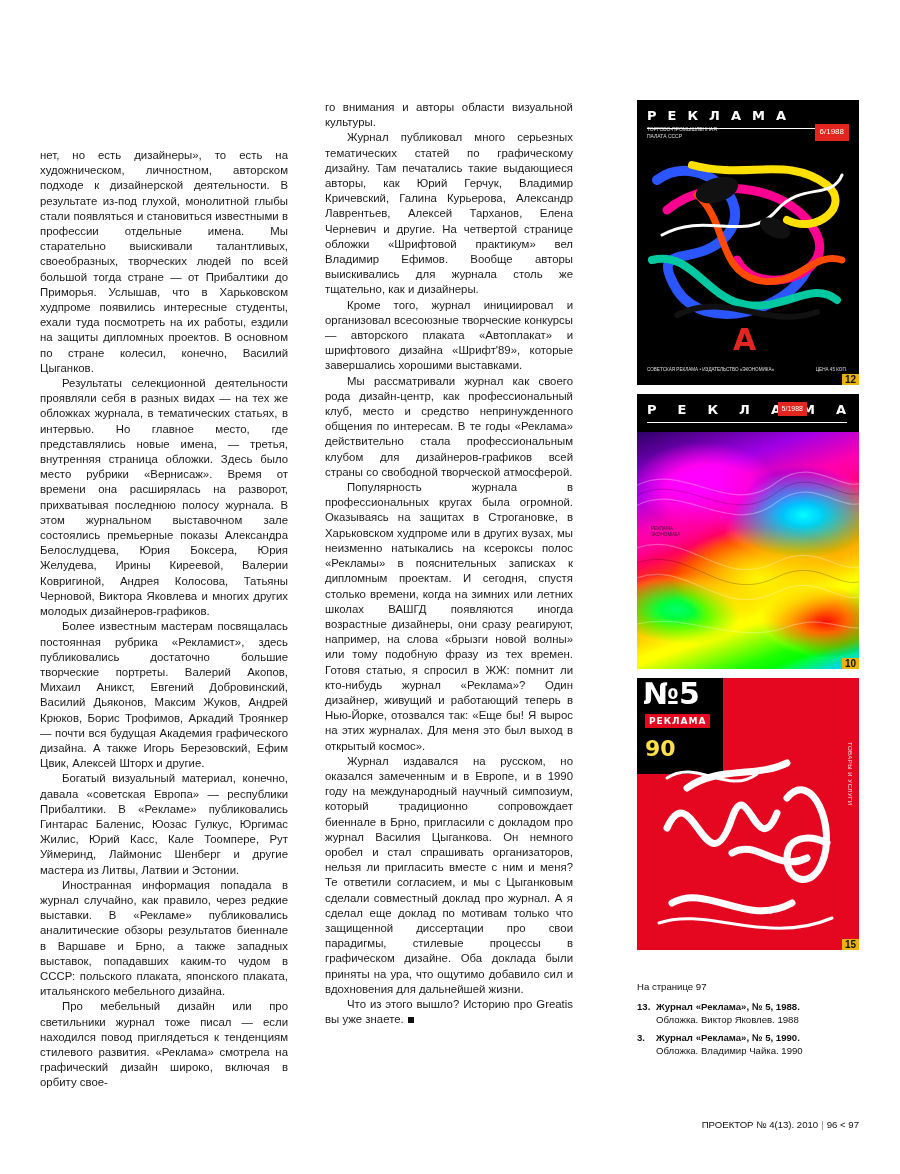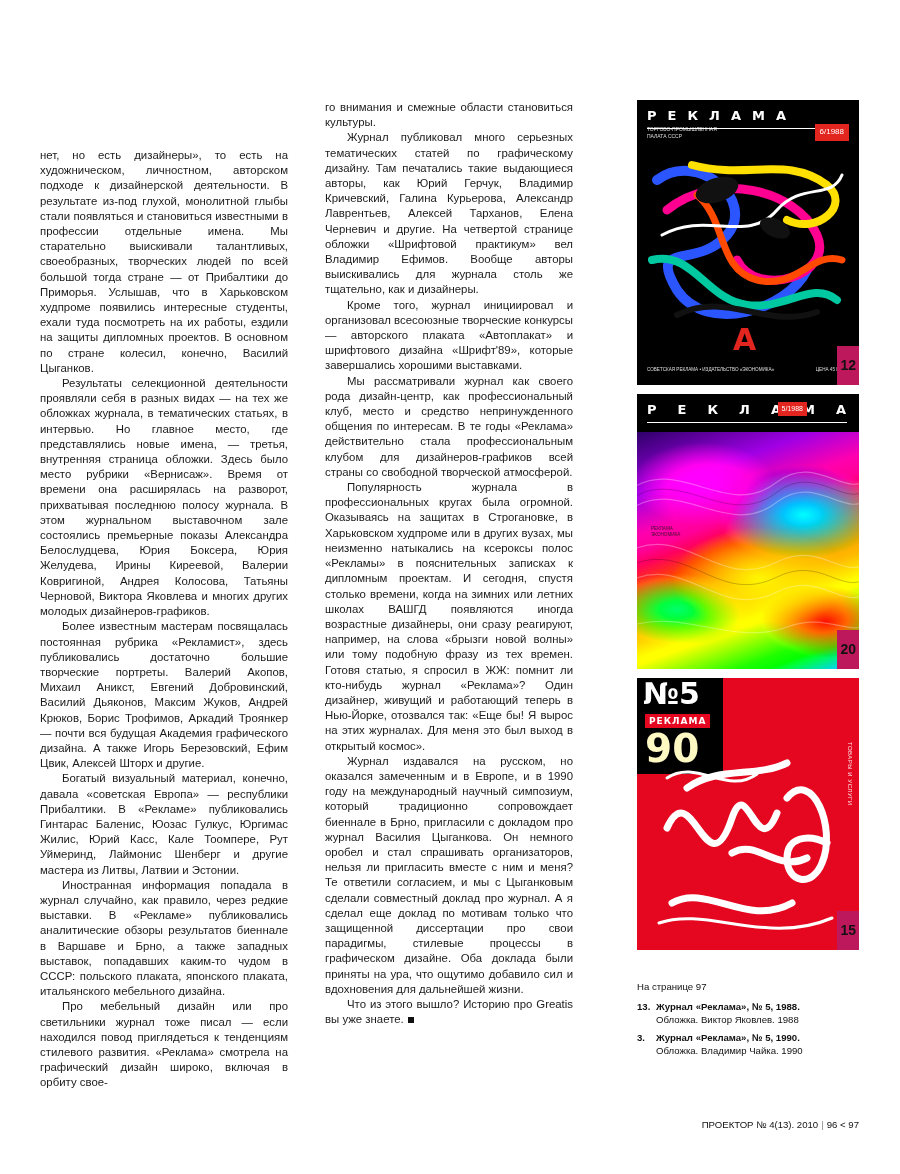--- a/index.html
+++ b/index.html
@@ -54,26 +54,26 @@
   .fig {
     position: relative;
     width: 222px;
     margin-bottom: 9px;
     overflow: hidden;
   }
   .fig .num {
     position: absolute;
     right: 0;
     bottom: 0;
-    background: #be185d;
+    background: #eab308;
     color: #111;
-    font-size: 14px;
+    font-size: 10px;
     font-weight: bold;
     line-height: 11px;
-    padding: 14px 3px;
+    padding: 0 3px;
   }
 
   
   .fig12 {
     height: 285px;
     background: #000;
   }
   .fig12 .masthead {
     position: absolute;
     top: 8px; left: 10px;
@@ -229,22 +229,22 @@
     color: #fff;
     font-size: 9px;
     font-weight: bold;
     letter-spacing: 1px;
     padding: 2px 4px;
     font-family: "DejaVu Sans", sans-serif;
   }
   .fig14 .y90 {
     position: absolute;
     left: 8px; top: 55px;
-    color: #fef9c3;
-    font-size: 39px;
+    color: #fde047;
+    font-size: 22px;
     font-weight: bold;
     line-height: 32px;
     font-family: "DejaVu Sans", sans-serif;
   }
   .fig14 .script {
     position: absolute;
     left: 0; top: 0;
     width: 222px; height: 272px;
   }
   .fig14 .sidetext {
@@ -314,21 +314,21 @@
   <div class="col" id="col1">
     <p class="first">нет, но есть дизайнеры», то есть на художническом, личностном, авторском подходе к дизайнерской деятельности. В результате из-под глухой, монолитной глыбы стали появляться и становиться известными в профессии отдельные имена. Мы старательно выискивали талантливых, своеобразных, творческих людей по всей большой тогда стране — от Прибалтики до Приморья. Услышав, что в Харьковском худпроме появились интересные студенты, ехали туда посмотреть на их работы, ездили на защиты дипломных проектов. В основном по стране колесил, конечно, Василий Цыганков.</p>
     <p>Результаты селекционной деятельности проявляли себя в разных видах — на тех же обложках журнала, в тематических статьях, в интервью. Но главное место, где представлялись новые имена, — третья, внутренняя страница обложки. Здесь было место рубрики «Вернисаж». Время от времени она расширялась на разворот, прихватывая последнюю полосу журнала. В этом журнальном выставочном зале состоялись премьерные показы Александра Белослудцева, Юрия Боксера, Юрия Желудева, Ирины Киреевой, Валерии Ковригиной, Андрея Колосова, Татьяны Черновой, Виктора Яковлева и многих других молодых дизайнеров-графиков.</p>
     <p>Более известным мастерам посвящалась постоянная рубрика «Рекламист», здесь публиковались достаточно большие творческие портреты. Валерий Акопов, Михаил Аникст, Евгений Добровинский, Василий Дьяконов, Максим Жуков, Андрей Крюков, Борис Трофимов, Аркадий Троянкер — почти вся будущая Академия графического дизайна. А также Игорь Березовский, Ефим Цвик, Алексей Шторх и другие.</p>
     <p>Богатый визуальный материал, конечно, давала «советская Европа» — республики Прибалтики. В «Рекламе» публиковались Гинтарас Баленис, Юозас Гулкус, Юргимас Жилис, Юрий Касс, Кале Тоомпере, Рут Уймеринд, Лаймонис Шенберг и другие мастера из Литвы, Латвии и Эстонии.</p>
     <p>Иностранная информация попадала в журнал случайно, как правило, через редкие выставки. В «Рекламе» публиковались аналитические обзоры результатов биеннале в Варшаве и Брно, а также западных выставок, попадавших каким-то чудом в СССР: польского плаката, японского плаката, итальянского мебельного дизайна.</p>
     <p>Про мебельный дизайн или про светильники журнал тоже писал — если находился повод приглядеться к тенденциям стилевого развития. «Реклама» смотрела на графический дизайн широко, включая в орбиту свое-</p>
   </div>
 
   <div class="col" id="col2">
-    <p class="first">го внимания и смежные области становиться культуры.</p>
+    <p class="first">го внимания и авторы области визуальной культуры.</p>
     <p>Журнал публиковал много серьезных тематических статей по графическому дизайну. Там печатались такие выдающиеся авторы, как Юрий Герчук, Владимир Кричевский, Галина Курьерова, Александр Лаврентьев, Алексей Тарханов, Елена Черневич и другие. На четвертой странице обложки «Шрифтовой практикум» вел Владимир Ефимов. Вообще авторы выискивались для журнала столь же тщательно, как и дизайнеры.</p>
     <p>Кроме того, журнал инициировал и организовал всесоюзные творческие конкурсы — авторского плаката «Автоплакат» и шрифтового дизайна «Шрифт'89», которые завершались хорошими выставками.</p>
     <p>Мы рассматривали журнал как своего рода дизайн-центр, как профессиональный клуб, место и средство непринужденного общения по интересам. В те годы «Реклама» действительно стала профессиональным клубом для дизайнеров-графиков всей страны со свободной творческой атмосферой.</p>
     <p>Популярность журнала в профессиональных кругах была огромной. Оказываясь на защитах в Строгановке, в Харьковском худпроме или в других вузах, мы неизменно натыкались на ксероксы полос «Рекламы» в пояснительных записках к дипломным проектам. И сегодня, спустя столько времени, когда на зимних или летних школах ВАШГД появляются иногда возрастные дизайнеры, они сразу реагируют, например, на слова «брызги новой волны» или тому подобную фразу из тех времен. Готовя статью, я спросил в ЖЖ: помнит ли кто-нибудь журнал «Реклама»? Один дизайнер, живущий и работающий теперь в Нью-Йорке, отозвался так: «Еще бы! Я вырос на этих журналах. Для меня это был выход в открытый космос».</p>
     <p>Журнал издавался на русском, но оказался замеченным и в Европе, и в 1990 году на международный научный симпозиум, который традиционно сопровождает биеннале в Брно, пригласили с докладом про журнал Василия Цыганкова. Он немного оробел и стал спрашивать организаторов, нельзя ли пригласить вместе с ним и меня? Те ответили согласием, и мы с Цыганковым сделали совместный доклад про журнал. А я сделал еще доклад по мотивам только что защищенной диссертации про свои парадигмы, стилевые процессы в графическом дизайне. Оба доклада были приняты на ура, что ощутимо добавило сил и вдохновения для дальнейшей жизни.</p>
     <p><span>Что из этого вышло? Историю про Greatis вы уже знаете.</span><span class="endmark"></span></p>
   </div>
 
   <div class="imgcol">
 
@@ -395,21 +395,21 @@
           <path d="M-10,120 C50,90 80,160 140,130 C185,108 205,150 232,130"></path>
           <path d="M-10,150 C50,120 80,190 140,160 C185,138 205,180 232,160"></path>
           <path d="M-10,195 C45,175 95,215 150,195 C190,180 212,205 232,192"></path>
         </g>
         <g fill="none" stroke="rgba(0,0,0,0.22)" stroke-width="1">
           <path d="M-10,70 C40,30 90,100 140,60 C180,30 210,80 232,55"></path>
           <path d="M-10,135 C50,105 80,175 140,145 C185,123 205,165 232,145"></path>
         </g>
       </svg>
       <div class="caplines">РЕКЛАМА<br>ЭКОНОМИКА</div>
-      <div class="num">20</div>
+      <div class="num">10</div>
     </div>
 
     <div class="fig fig14">
       <div class="blackblock"></div>
       <div class="n5">№5</div>
       <div class="redlabel">РЕКЛАМА</div>
       <div class="y90">90</div>
 
       <svg class="script" viewBox="0 0 222 272" preserveAspectRatio="none">
         <g stroke="#ffffff" fill="none" stroke-width="7" stroke-linecap="round" stroke-linejoin="round">

